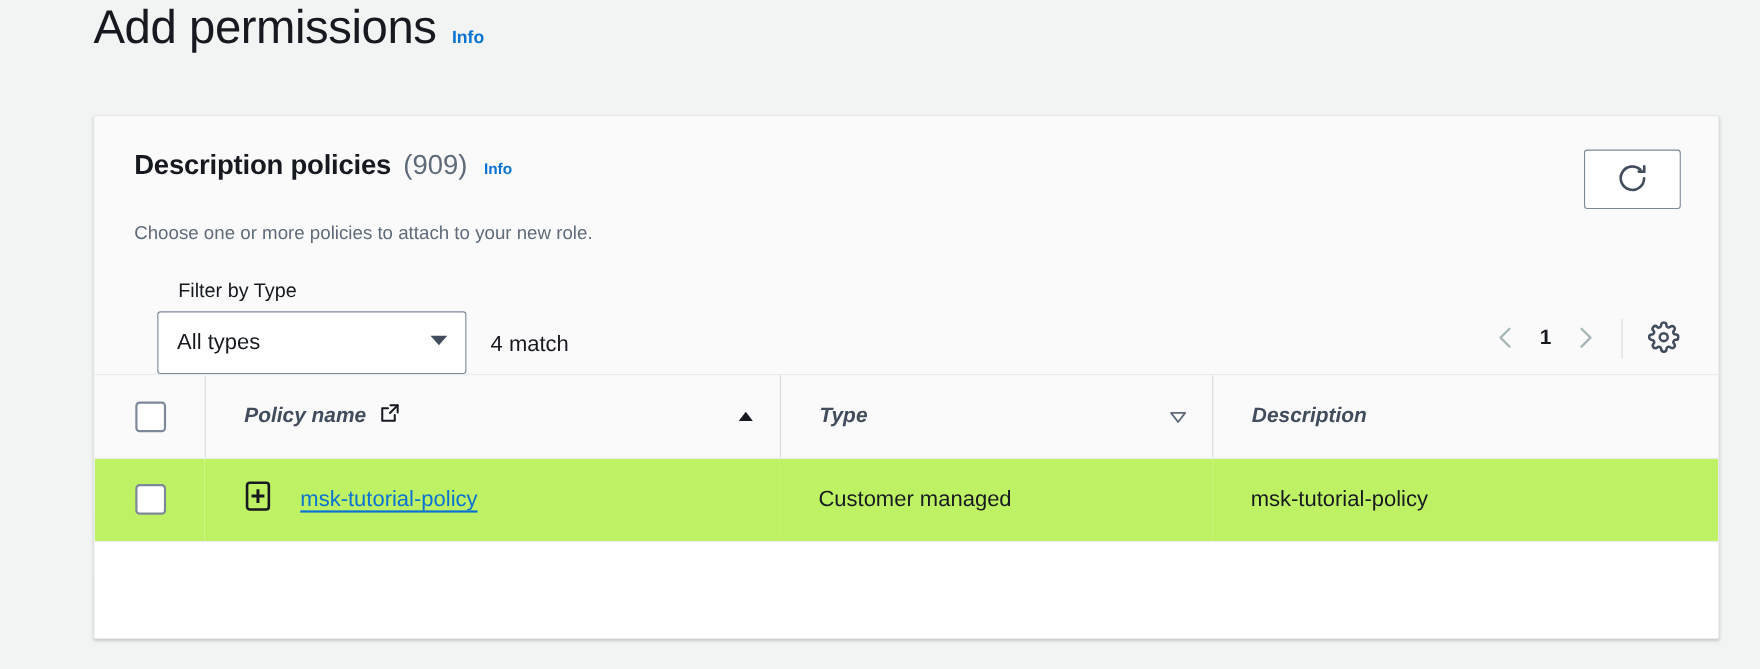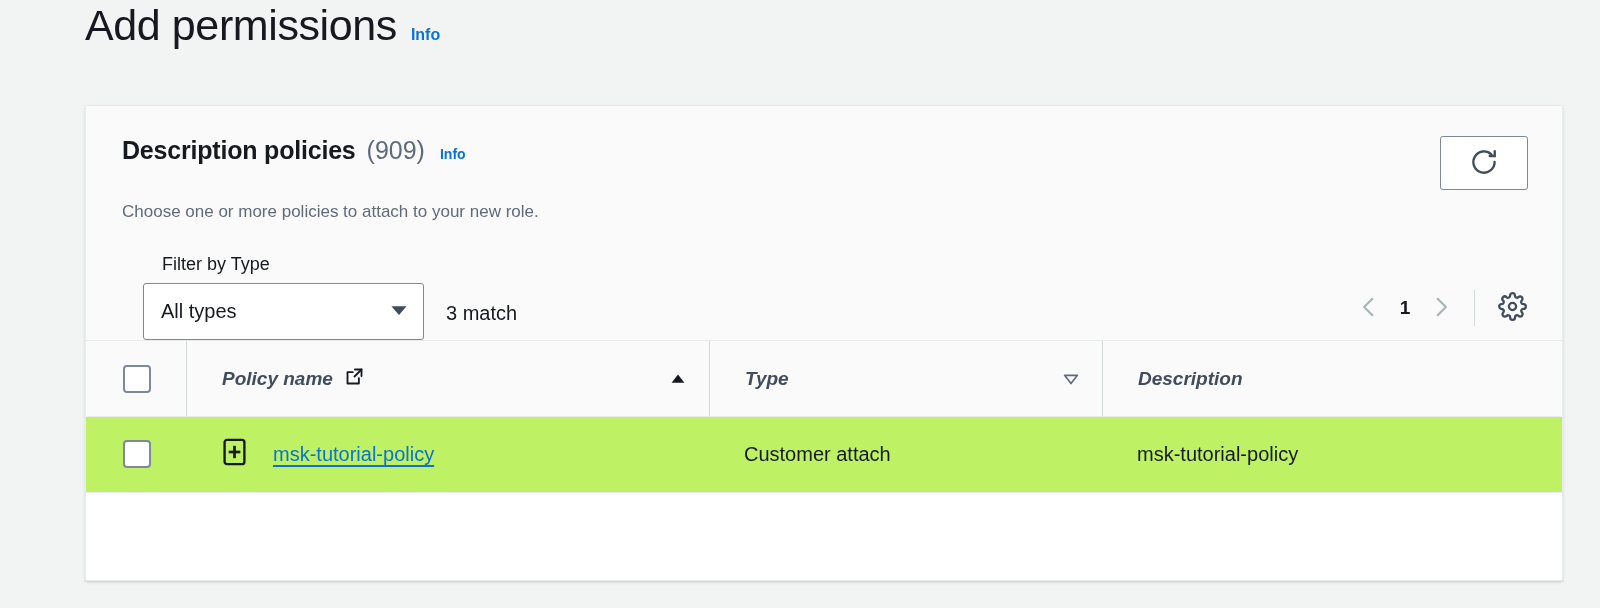--- a/index.html
+++ b/index.html
@@ -215,21 +215,21 @@
           <div class="select-box">
             <span class="select-value">All types</span>
             <span>
               <svg width="26" height="26" viewBox="0 0 24 24">
                 <polygon points="5,8.5 19,8.5 12,16.5" fill="#414d5c"></polygon>
               </svg>
             </span>
           </div>
         </div>
 
-        <div class="match-count">3 match</div>
+        <div class="match-count">4 match</div>
 
         <div class="pager">
           <button class="pg-btn">
             <span>
               <svg width="26" height="26" viewBox="0 0 24 24" fill="none" stroke="#aab7b8" stroke-width="2" stroke-linecap="round" stroke-linejoin="round">
                 <polyline points="15,4.5 7.5,12 15,19.5"></polyline>
               </svg>
             </span>
           </button>
           <span class="pg-num">1</span>
@@ -321,21 +321,21 @@
                 <svg width="27" height="30" viewBox="0 0 24 26">
                   <rect x="3.2" y="2.2" width="17.6" height="21.6" rx="2.2" fill="none" stroke="#16191f" stroke-width="2.1"></rect>
                   <line x1="12" y1="7.5" x2="12" y2="18.5" stroke="#16191f" stroke-width="2.4"></line>
                   <line x1="6.8" y1="13" x2="17.2" y2="13" stroke="#16191f" stroke-width="2.4"></line>
                 </svg>
               </span>
               <a class="policy-link">msk-tutorial-policy</a>
             </div>
           </td>
           <td>
-            <div class="type-cell">Customer attach</div>
+            <div class="type-cell">Customer managed</div>
           </td>
           <td>
             <div class="desc-cell">msk-tutorial-policy</div>
           </td>
         </tr>
       </tbody>
     </table>
 
     <div class="footer-strip"></div>
 

